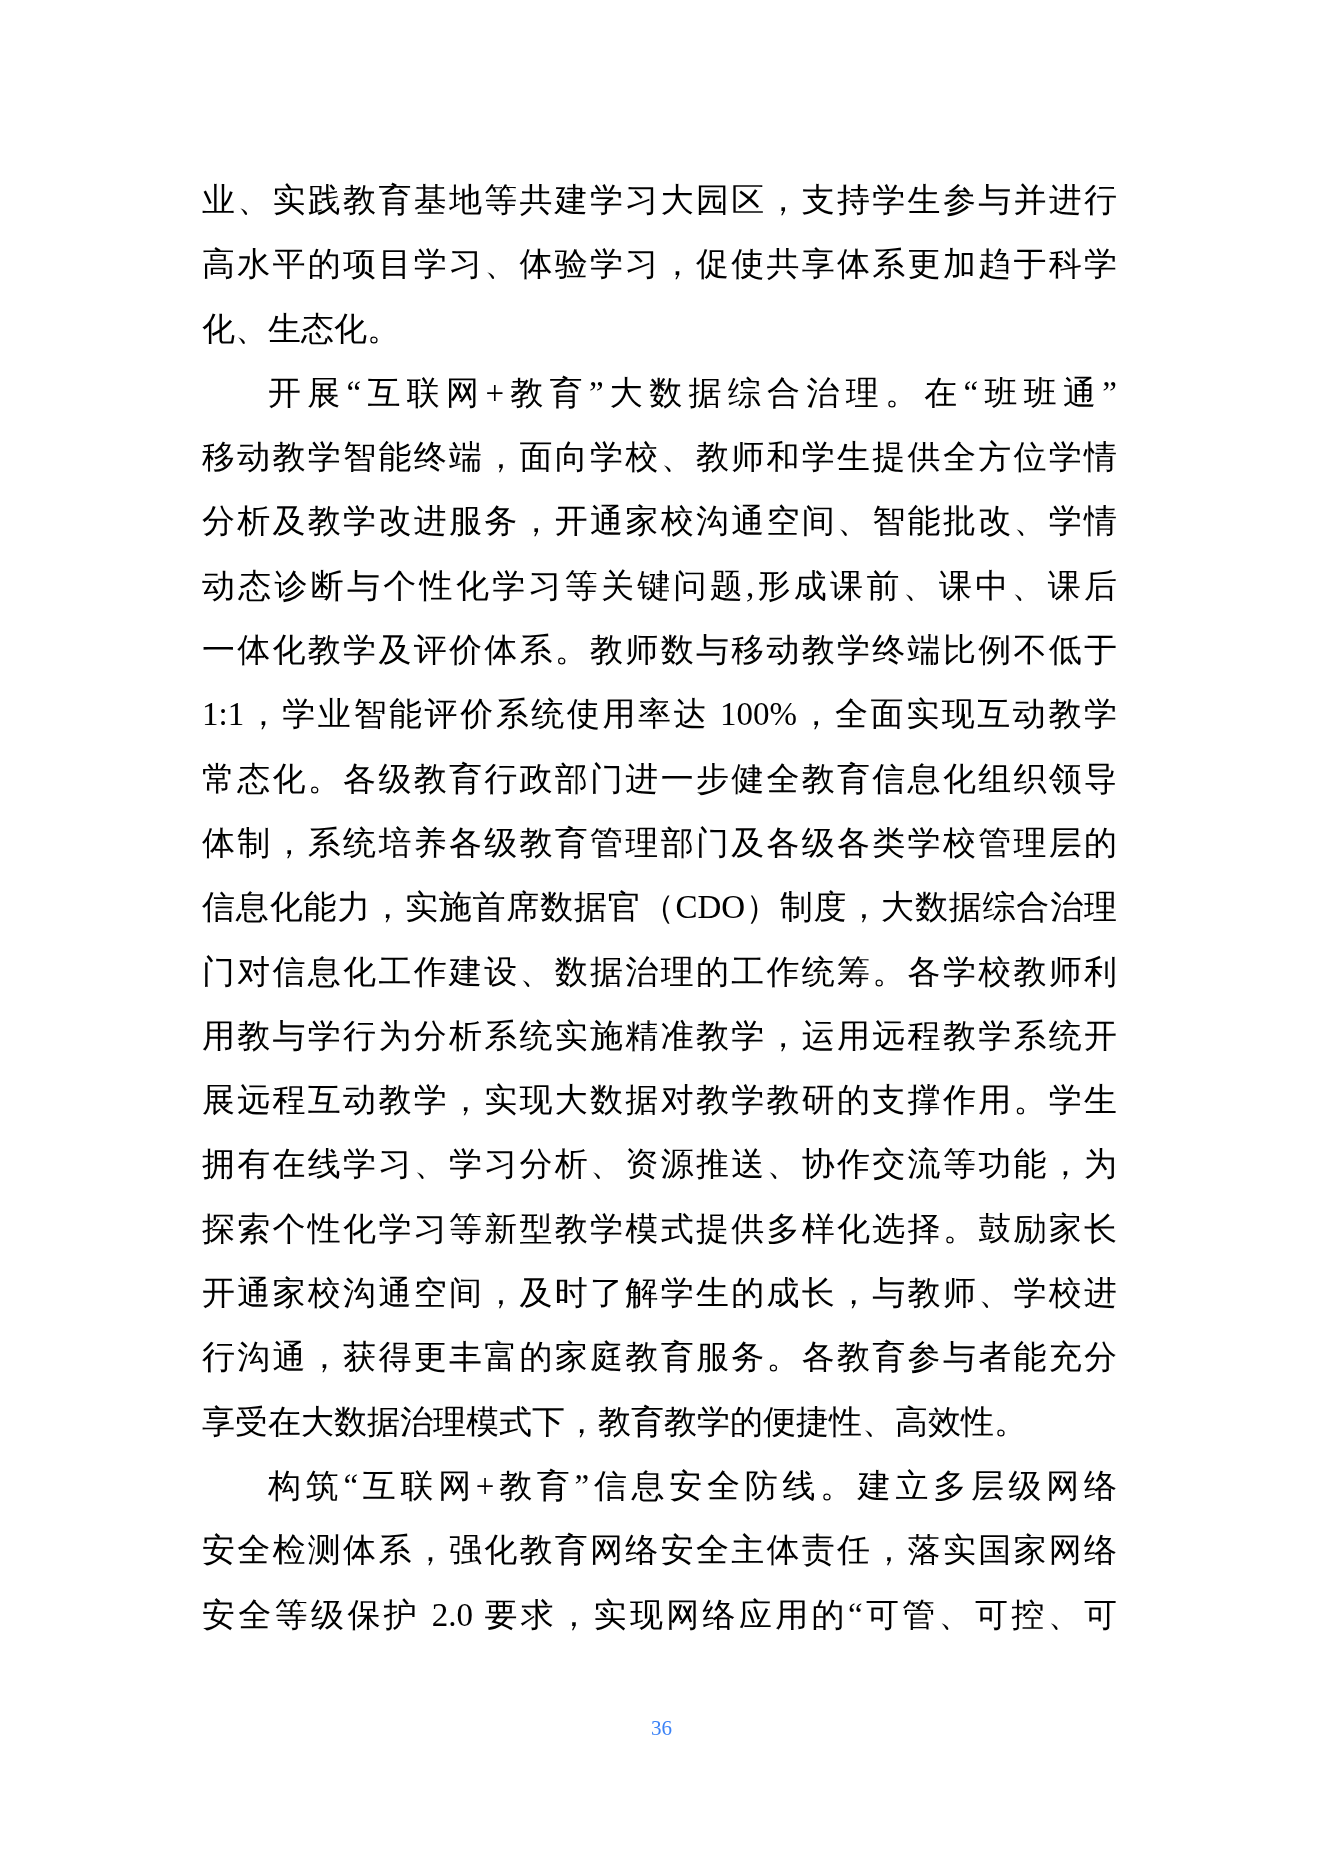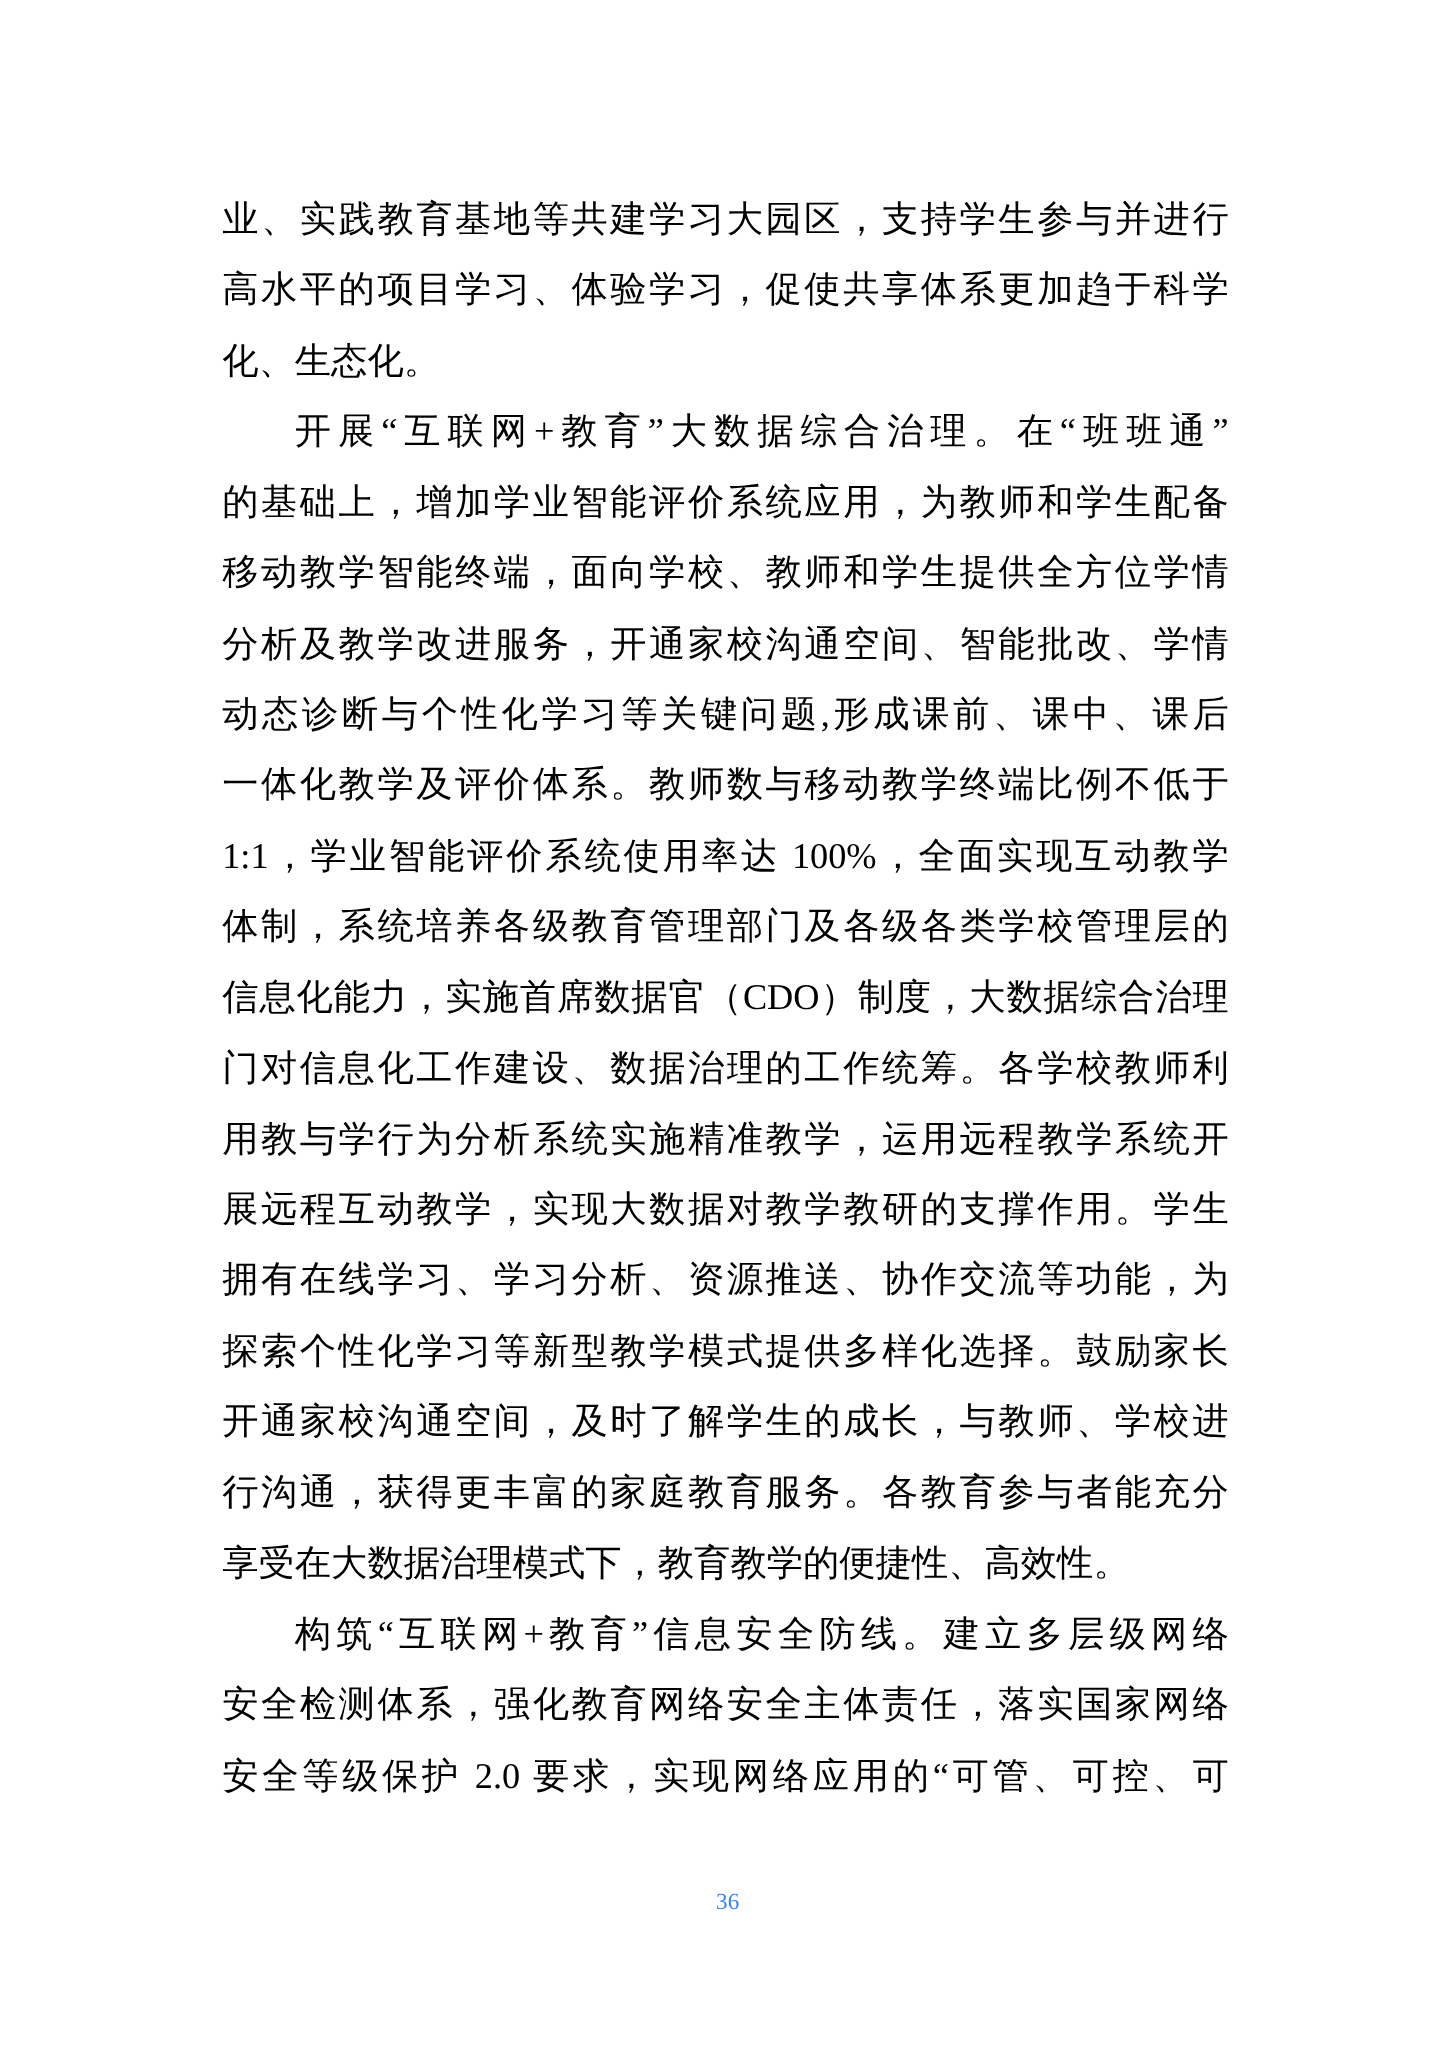--- a/index.html
+++ b/index.html
@@ -60,26 +60,26 @@
 </style>
 </head>
 <body>
 
 <div class="page">
   <div class="body-text">
       <div class="line">业、实践教育基地等共建学习大园区，支持学生参与并进行</div>
       <div class="line">高水平的项目学习、体验学习，促使共享体系更加趋于科学</div>
       <div class="line para-end">化、生态化。</div>
       <div class="line indent">开展“互联网+教育”大数据综合治理。在“班班通”</div>
-      <div class="line">的基础上，增加学业智能评价系统应用，为教师和学生配备</div>
       <div class="line">移动教学智能终端，面向学校、教师和学生提供全方位学情</div>
       <div class="line">分析及教学改进服务，开通家校沟通空间、智能批改、学情</div>
       <div class="line">动态诊断与个性化学习等关键问题,形成课前、课中、课后</div>
       <div class="line">一体化教学及评价体系。教师数与移动教学终端比例不低于</div>
       <div class="line">1:1，学业智能评价系统使用率达 100%，全面实现互动教学</div>
+      <div class="line">常态化。各级教育行政部门进一步健全教育信息化组织领导</div>
       <div class="line">体制，系统培养各级教育管理部门及各级各类学校管理层的</div>
       <div class="line">信息化能力，实施首席数据官（CDO）制度，大数据综合治理</div>
       <div class="line">门对信息化工作建设、数据治理的工作统筹。各学校教师利</div>
       <div class="line">用教与学行为分析系统实施精准教学，运用远程教学系统开</div>
       <div class="line">展远程互动教学，实现大数据对教学教研的支撑作用。学生</div>
       <div class="line">拥有在线学习、学习分析、资源推送、协作交流等功能，为</div>
       <div class="line">探索个性化学习等新型教学模式提供多样化选择。鼓励家长</div>
       <div class="line">开通家校沟通空间，及时了解学生的成长，与教师、学校进</div>
       <div class="line">行沟通，获得更丰富的家庭教育服务。各教育参与者能充分</div>
       <div class="line para-end">享受在大数据治理模式下，教育教学的便捷性、高效性。</div>

